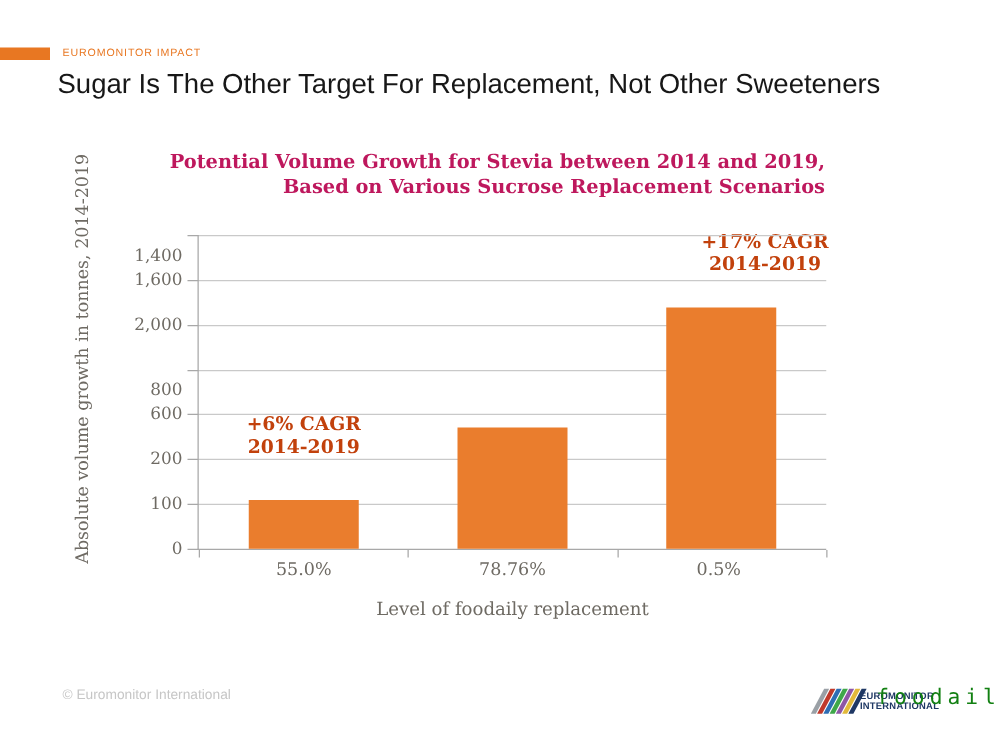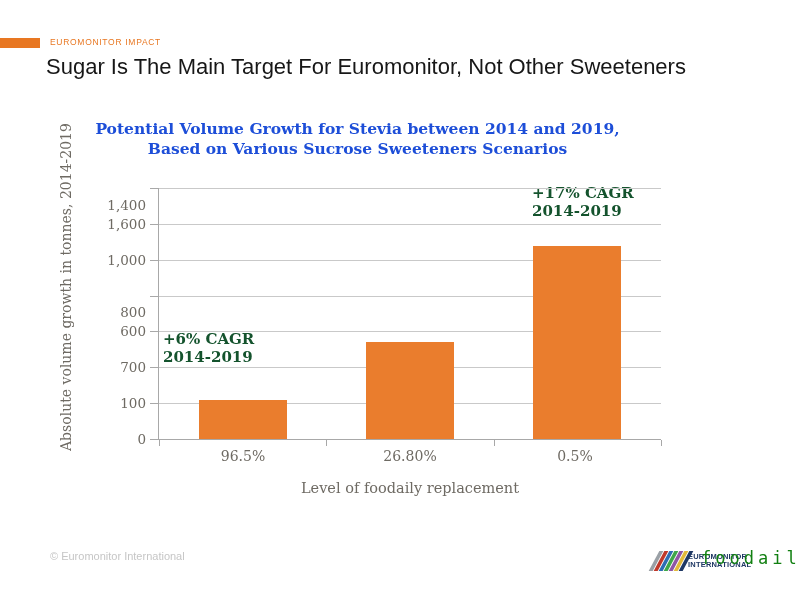--- a/index.html
+++ b/index.html
@@ -7,22 +7,22 @@
     position:relative;width:800px;height:599px;background:#ffffff;overflow:hidden;
     font-family:"Liberation Sans",sans-serif;
   }
   
   .accent-bar{position:absolute;left:0;top:38px;width:40px;height:10px;}
   .eyebrow{position:absolute;left:50px;top:37px;font-size:8.5px;letter-spacing:.7px;font-weight:400;}
   .slide-title{position:absolute;left:46px;top:54px;font-size:22px;color:#171717;font-weight:400;white-space:nowrap;}
   
   .chart{position:absolute;left:0;top:0;width:800px;height:599px;}
   .chart-title{
-    position:absolute;left:55px;top:119px;width:605px;text-align:center;
-    font-family:"DejaVu Serif",serif;font-weight:bold;font-size:15.5px;line-height:20px;color:#1d4ed8;
+    position:absolute;left:55px;top:119px;width:605px;text-align:right;
+    font-family:"DejaVu Serif",serif;font-weight:bold;font-size:15.5px;line-height:20px;color:#be185d;
   }
   .y-axis-label{
     position:absolute;left:-93px;top:282px;width:320px;height:18px;text-align:center;
     transform:rotate(-90deg);
     font-family:"DejaVu Serif",serif;font-size:14px;color:#6e6a63;white-space:nowrap;
   }
   .plot{
     position:absolute;left:158px;top:188px;width:502px;height:251px;
     border-left:1px solid #a8a8a8;border-bottom:1px solid #a8a8a8;
   }
@@ -32,22 +32,22 @@
     position:absolute;right:100%;margin-right:13px;transform:translateY(-50%);
     font-family:"DejaVu Serif",serif;font-size:13.5px;color:#6e6a63;white-space:nowrap;
   }
   .bar{position:absolute;bottom:0;width:88px;}
   .x-tick{position:absolute;bottom:-7px;width:1px;height:6px;background:#a8a8a8;}
   .x-tick-label{
     position:absolute;top:260px;width:120px;text-align:center;
     font-family:"DejaVu Serif",serif;font-size:14px;color:#6e6a63;
   }
   .annotation{
-    position:absolute;width:160px;
-    font-family:"DejaVu Serif",serif;font-weight:bold;font-size:15px;line-height:18px;color:#14532d;
+    position:absolute;width:160px;text-align:center;
+    font-family:"DejaVu Serif",serif;font-weight:bold;font-size:15px;line-height:18px;color:#c2410c;
   }
   .annotation-1{left:4px;top:142px;}   
   .annotation-2{left:373px;top:-4px;}  
   .x-axis-title{
     position:absolute;top:292px;left:0;width:100%;text-align:center;
     font-family:"DejaVu Serif",serif;font-size:14.5px;color:#6e6a63;
   }
   
   .copyright{position:absolute;left:50px;top:550px;font-size:11px;color:#c6c6c6;}
   .logo{position:absolute;left:648px;top:550px;width:150px;height:24px;}
@@ -62,26 +62,26 @@
     font-family:"DejaVu Sans Mono",monospace;font-size:17px;letter-spacing:4px;white-space:nowrap;
   }
 </style>
 </head>
 <body>
 
 <div class="slide">
 
   <div class="accent-bar" style="background: rgb(232, 119, 34);"></div>
   <div class="eyebrow" style="color: rgb(232, 119, 34);">EUROMONITOR IMPACT</div>
-  <div class="slide-title">Sugar Is The Main Target For Euromonitor, Not Other Sweeteners</div>
+  <div class="slide-title">Sugar Is The Other Target For Replacement, Not Other Sweeteners</div>
 
   <div class="chart">
     <div class="chart-title">
       <div>Potential Volume Growth for Stevia between 2014 and 2019,</div>
-      <div>Based on Various Sucrose Sweeteners Scenarios</div>
+      <div>Based on Various Sucrose Replacement Scenarios</div>
     </div>
 
     <div class="y-axis-label">Absolute volume growth in tonnes, 2014-2019</div>
 
     <div class="plot">
 
       <div class="annotation annotation-1">
         <div>+6% CAGR</div>
         <div>2014-2019</div>
       </div>
@@ -91,39 +91,39 @@
       </div>
       <div class="x-axis-title">Level of foodaily replacement</div>
     <div class="gridline" style="top: 0px;"></div>
         <div class="y-tick" style="top: 0px;"></div>
         <div class="y-tick-label" style="top: 17px; margin-left: 48px;">1,400</div>
         <div class="gridline" style="top: 36px;"></div>
         <div class="y-tick" style="top: 36px;"></div>
         <div class="y-tick-label" style="top: 36px;">1,600</div>
         <div class="gridline" style="top: 72px;"></div>
         <div class="y-tick" style="top: 72px;"></div>
-        <div class="y-tick-label" style="top: 72px;">1,000</div>
+        <div class="y-tick-label" style="top: 72px;">2,000</div>
         <div class="gridline" style="top: 108px;"></div>
         <div class="y-tick" style="top: 108px;"></div>
         <div class="y-tick-label" style="top: 124px;">800</div>
         <div class="gridline" style="top: 143px;"></div>
         <div class="y-tick" style="top: 143px;"></div>
         <div class="y-tick-label" style="top: 143px;">600</div>
         <div class="gridline" style="top: 179px;"></div>
         <div class="y-tick" style="top: 179px;"></div>
-        <div class="y-tick-label" style="top: 179px;">700</div>
+        <div class="y-tick-label" style="top: 179px;">200</div>
         <div class="gridline" style="top: 215px;"></div>
         <div class="y-tick" style="top: 215px;"></div>
         <div class="y-tick-label" style="top: 215px;">100</div>
         <div class="y-tick" style="top: 251px;"></div>
         <div class="y-tick-label" style="top: 251px;">0</div>
         <div class="bar" style="left: 40px; height: 39px; background: rgb(234, 125, 45);"></div>
-        <div class="x-tick-label" style="left: 24px;">96.5%</div>
+        <div class="x-tick-label" style="left: 24px;">55.0%</div>
         <div class="bar" style="left: 207px; height: 97px; background: rgb(234, 125, 45);"></div>
-        <div class="x-tick-label" style="left: 191px;">26.80%</div>
+        <div class="x-tick-label" style="left: 191px;">78.76%</div>
         <div class="bar" style="left: 374px; height: 193px; background: rgb(234, 125, 45);"></div>
         <div class="x-tick-label" style="left: 356px;">0.5%</div>
         <div class="x-tick" style="left: 0px;"></div>
         <div class="x-tick" style="left: 167px;"></div>
         <div class="x-tick" style="left: 335px;"></div>
         <div class="x-tick" style="left: 502px;"></div>
       </div>
   </div>
 
   <div class="copyright" style="color: rgb(198, 198, 198);">© Euromonitor International</div>

